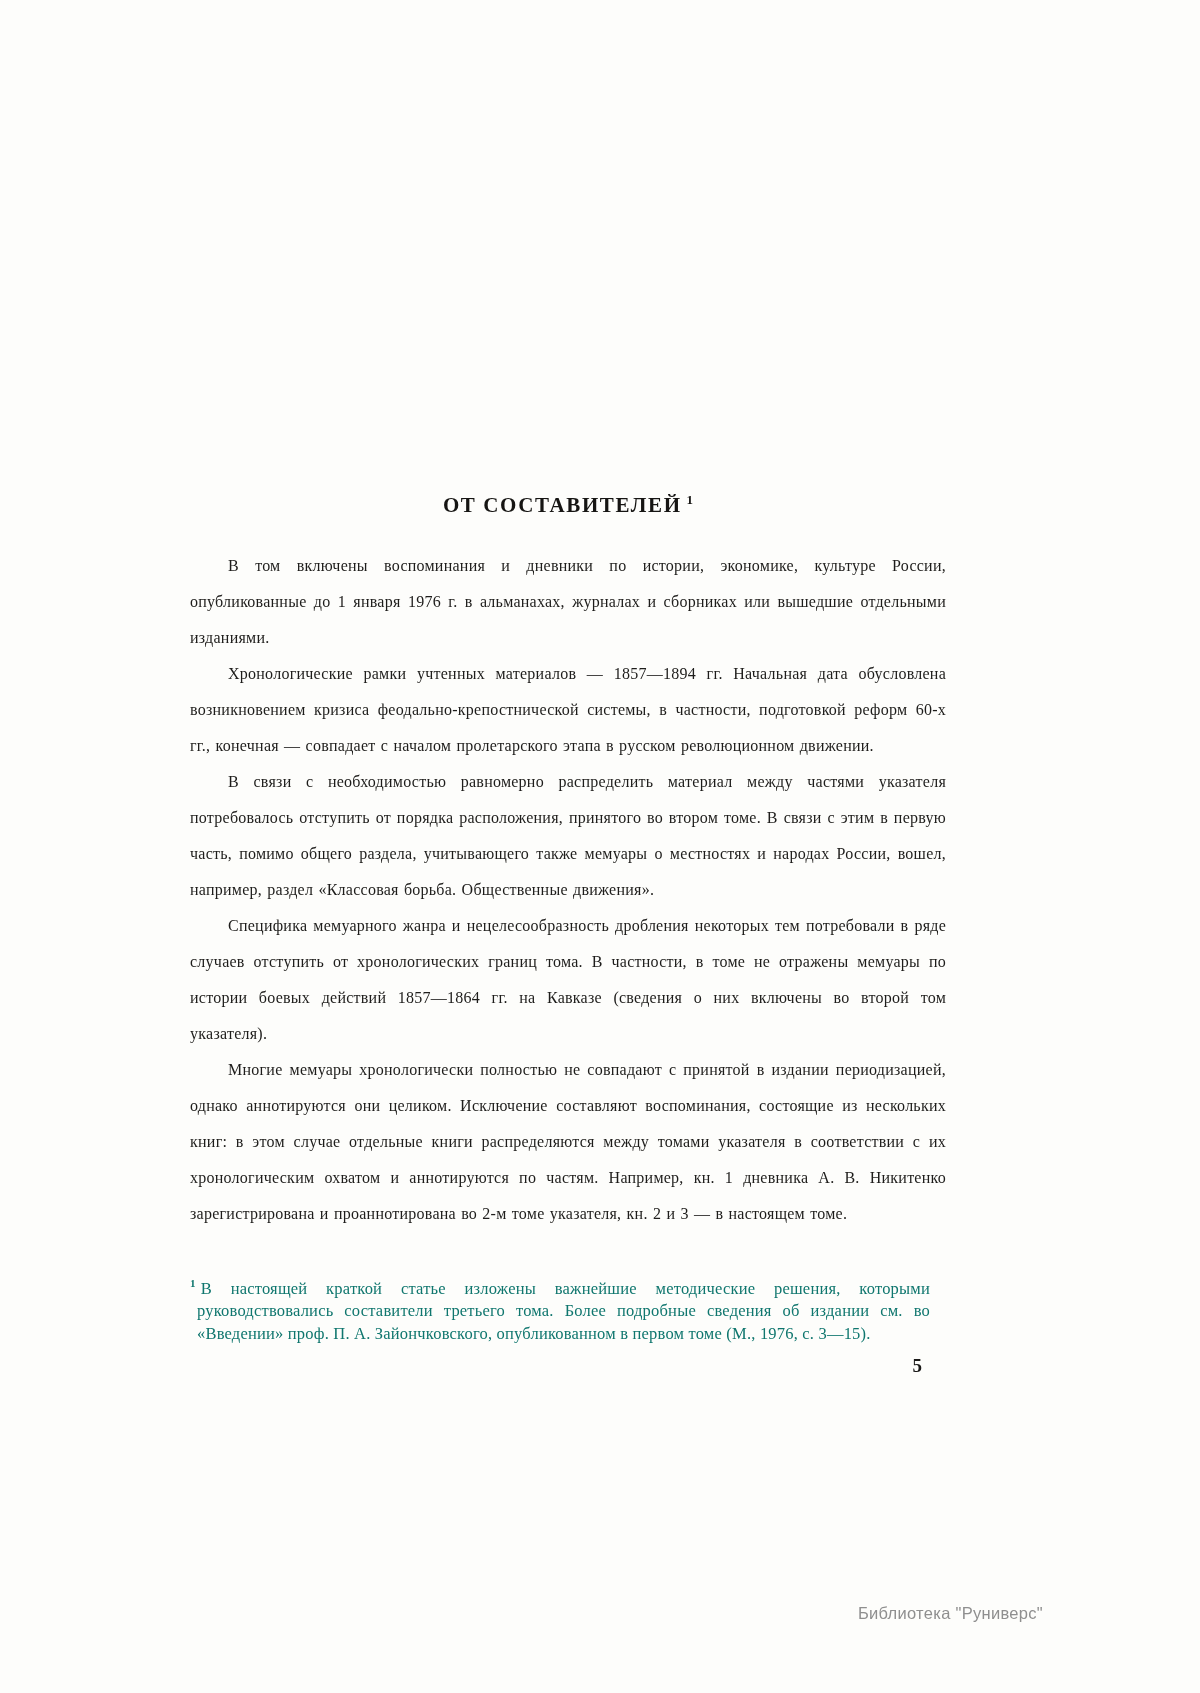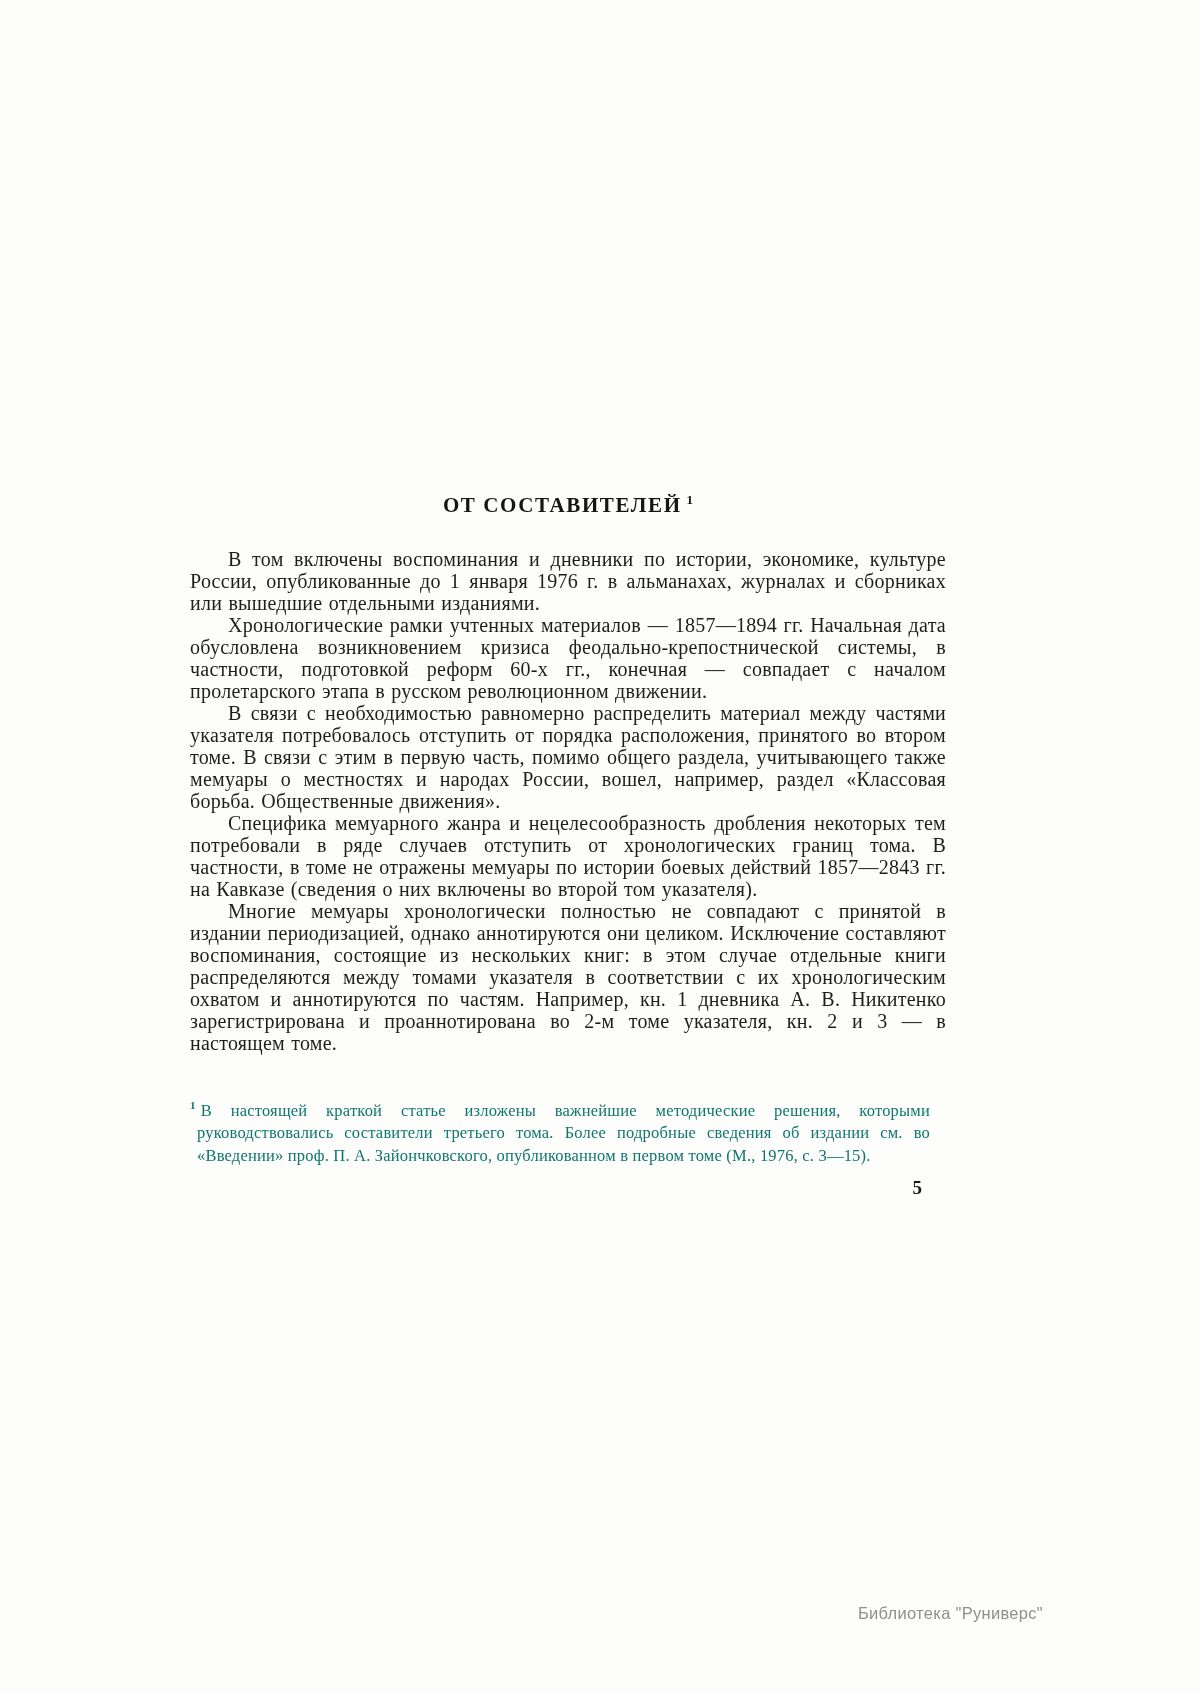--- a/index.html
+++ b/index.html
@@ -30,22 +30,22 @@
     white-space: nowrap;
   }
   .doc-title .fn-mark {
     font-size: 13px;
     vertical-align: super;
     letter-spacing: 0;
     margin-left: 5px;
     font-weight: bold;
   }
   .body-text p {
-    font-size: 20px;
-    line-height: 22px;
+    font-size: 16px;
+    line-height: 36px;
     text-align: justify;
     text-indent: 38px;
     letter-spacing: 0.25px;
     word-spacing: 1px;
   }
   .footnote {
     margin-top: 40px;
     width: 740px;
     font-size: 16.5px;
     line-height: 22.5px;
@@ -85,21 +85,21 @@
 <div class="page">
 
   <div class="text-column">
 
     <h1 class="doc-title"><span>ОТ СОСТАВИТЕЛЕЙ</span><span class="fn-mark">1</span></h1>
 
     <div class="body-text">
       <p>В том включены воспоминания и дневники по истории, экономике, культуре России, опубликованные до 1 января 1976 г. в альманахах, журналах и сборниках или вышедшие отдельными изданиями.</p>
       <p>Хронологические рамки учтенных материалов — 1857—1894 гг. Начальная дата обусловлена возникновением кризиса феодально-крепостнической системы, в частности, подготовкой реформ 60-х гг., конечная — совпадает с началом пролетарского этапа в русском революционном движении.</p>
       <p>В связи с необходимостью равномерно распределить материал между частями указателя потребовалось отступить от порядка расположения, принятого во втором томе. В связи с этим в первую часть, помимо общего раздела, учитывающего также мемуары о местностях и народах России, вошел, например, раздел «Классовая борьба. Общественные движения».</p>
-      <p>Специфика мемуарного жанра и нецелесообразность дробления некоторых тем потребовали в ряде случаев отступить от хронологических границ тома. В частности, в томе не отражены мемуары по истории боевых действий 1857—2843 гг. на Кавказе (сведения о них включены во второй том указателя).</p>
+      <p>Специфика мемуарного жанра и нецелесообразность дробления некоторых тем потребовали в ряде случаев отступить от хронологических границ тома. В частности, в томе не отражены мемуары по истории боевых действий 1857—1864 гг. на Кавказе (сведения о них включены во второй том указателя).</p>
       <p>Многие мемуары хронологически полностью не совпадают с принятой в издании периодизацией, однако аннотируются они целиком. Исключение составляют воспоминания, состоящие из нескольких книг: в этом случае отдельные книги распределяются между томами указателя в соответствии с их хронологическим охватом и аннотируются по частям. Например, кн. 1 дневника А. В. Никитенко зарегистрирована и проаннотирована во 2-м томе указателя, кн. 2 и 3 — в настоящем томе.</p>
     </div>
 
     <p class="footnote"><span class="fn-mark">1</span><span>В настоящей краткой статье изложены важнейшие методические решения, которыми руководствовались составители третьего тома. Более подробные сведения об издании см. во «Введении» проф. П. А. Зайончковского, опубликованном в первом томе (М., 1976, с. 3—15).</span></p>
 
     <div class="page-number">5</div>
 
   </div>
 
   <div class="watermark">Библиотека "Руниверс"</div>

